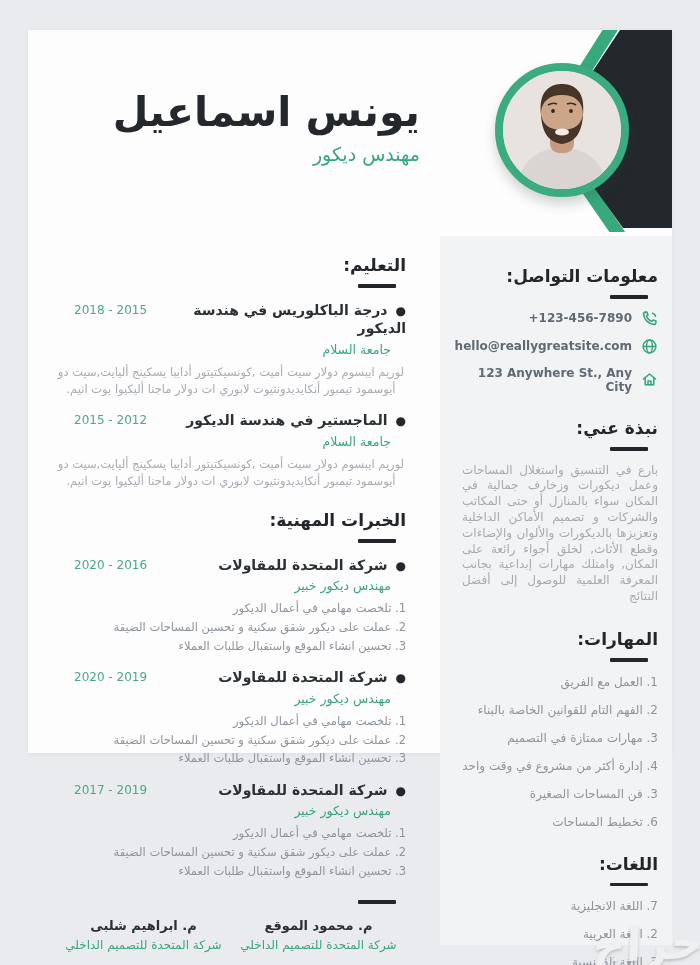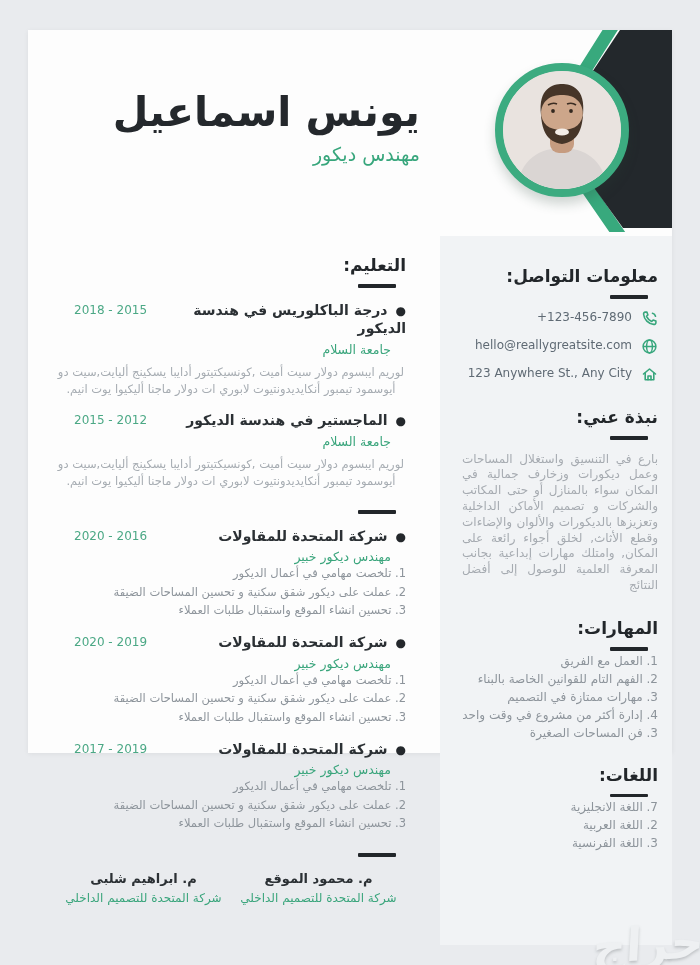--- a/index.html
+++ b/index.html
@@ -31,40 +31,40 @@
   
   .main{position:absolute;top:225px;right:266px;width:350px;text-align:right;z-index:2;}
   .section{margin-bottom:20px;}
   .entry{margin-top:13px;}
   .entry-head{display:flex;justify-content:space-between;align-items:flex-start;}
   .etitle{font-size:14px;font-weight:700;color:#2b3034;line-height:1.3;}
   .bullet{font-size:12px;margin-left:8px;color:#24282c;}
   .date{font-size:12px;color:#4ba885;direction:ltr;unicode-bidi:isolate;margin-top:2px;white-space:nowrap;margin-left:18px;}
   .org{font-size:12.5px;color:#3aa57c;margin:4px 15px 0 0;font-weight:500;}
   .desc{font-size:11.5px;color:#a6acb2;text-align:center;line-height:1.5;margin-top:7px;}
-  .exp-items{}
+  .exp-items{margin-top:6px;}
   .exp-items .xi{font-size:11.5px;color:#8d949b;line-height:1.62;}
   
   .refs{display:flex;margin-top:14px;}
   .ref{flex:1;text-align:center;}
   .ref-name{font-size:13px;font-weight:700;color:#2b3034;}
   .ref-co{font-size:12px;color:#3aa57c;margin-top:5px;}
   
   .sidebar{
     position:absolute;top:206px;right:412px;width:232px;height:709px;
     background:#f1f3f5;box-sizing:border-box;padding:30px 14px 0 22px;
     text-align:right;z-index:0;right:auto;left:412px;
   }
   .sb-section{margin-bottom:24px;}
-  .c-row{display:flex;align-items:flex-start;margin-top:11px;}
+  .c-row{display:flex;align-items:center;margin-top:11px;font-weight:bold;}
   .c-ic{margin-left:9px;flex:0 0 auto;line-height:0;}
   .c-val{font-size:12px;color:#5f6a74;}
   .ltr{direction:ltr;unicode-bidi:isolate;}
   .about-body{font-size:12px;color:#a6abb1;text-align:justify;line-height:1.32;margin-top:12px;}
-  .sb-list .li{font-size:12px;color:#8d949b;margin-top:3px;line-height:1.25;}
+  .sb-list .li{font-size:12px;color:#8d949b;margin-top:13px;line-height:1.25;}
   
   .wm{
     position:absolute;right:-4px;bottom:-6px;z-index:6;font-size:46px;font-weight:700;
     color:#eef0f2;text-shadow:0 2px 3px rgba(120,125,130,.38);
     transform:rotate(-3deg) skewX(-6deg);direction:rtl;
   }
 </style>
 </head>
 <body>
 
@@ -117,20 +117,21 @@
         <div class="entry-head">
           <div class="etitle"><span class="bullet">●</span><span>الماجستير في هندسة الديكور</span></div>
           <div class="date">2015 - 2012</div>
         </div>
         <div class="org">جامعة السلام</div>
         <div class="desc">لوريم ايبسوم دولار سيت أميت ,كونسيكتيتور أدايبا يسكينج أليايت,سيت دو أيوسمود تيمبور أنكايديدونتيوت لابوري ات دولار ماجنا أليكيوا يوت انيم.</div>
       </div>
     </div>
 
     <div class="section">
+      <div class="h">الخبرات المهنية:</div>
       <div class="bar"></div>
 
       <div class="entry">
         <div class="entry-head">
           <div class="etitle"><span class="bullet">●</span><span>شركة المتحدة للمقاولات</span></div>
           <div class="date">2020 - 2016</div>
         </div>
         <div class="org">مهندس ديكور خبير</div>
         <div class="exp-items">
           <div class="xi">1. تلخصت مهامي في أعمال الديكور</div>
@@ -226,20 +227,21 @@
     </div>
 
     <div class="sb-section sb-list">
       <div class="h">المهارات:</div>
       <div class="bar"></div>
       <div class="li">1. العمل مع الفريق</div>
       <div class="li">2. الفهم التام للقوانين الخاصة بالبناء</div>
       <div class="li">3. مهارات ممتازة في التصميم</div>
       <div class="li">4. إدارة أكثر من مشروع في وقت واحد</div>
       <div class="li">3. فن المساحات الصغيرة</div>
+      <div class="li">6. تخطيط المساحات</div>
     </div>
 
     <div class="sb-section sb-list">
       <div class="h">اللغات:</div>
       <div class="bar"></div>
       <div class="li">7. اللغة الانجليزية</div>
       <div class="li">2. اللغة العربية</div>
       <div class="li">3. اللغة الفرنسية</div>
     </div>
 

